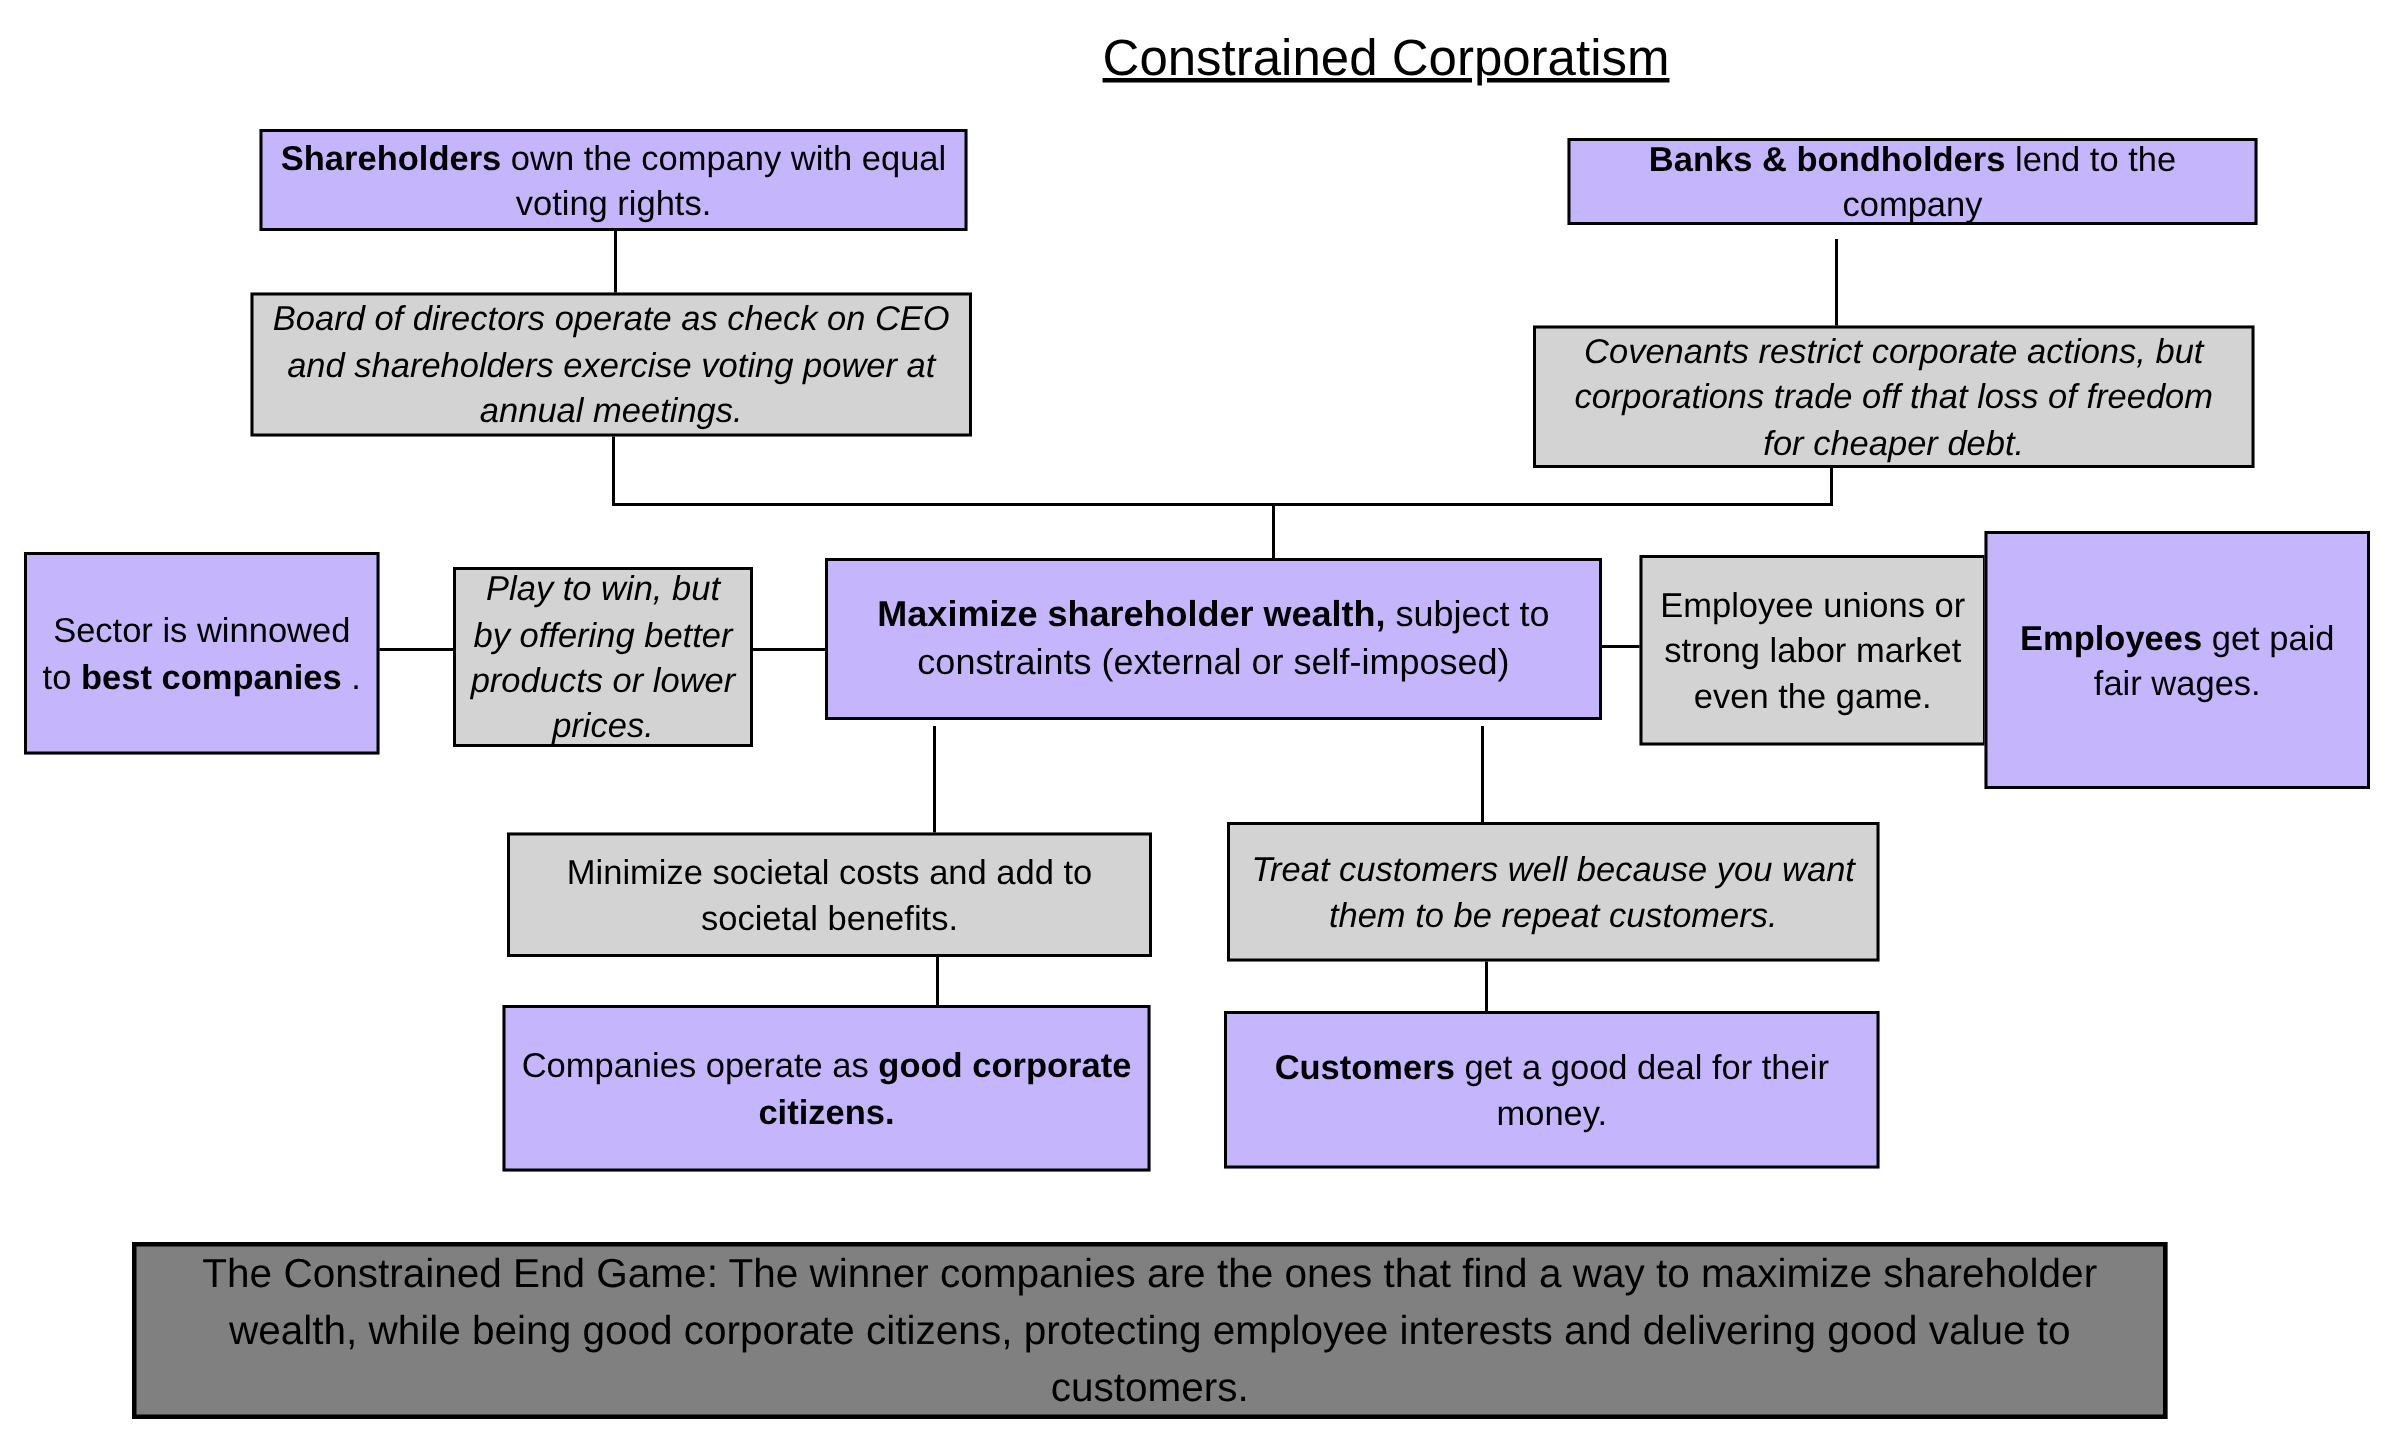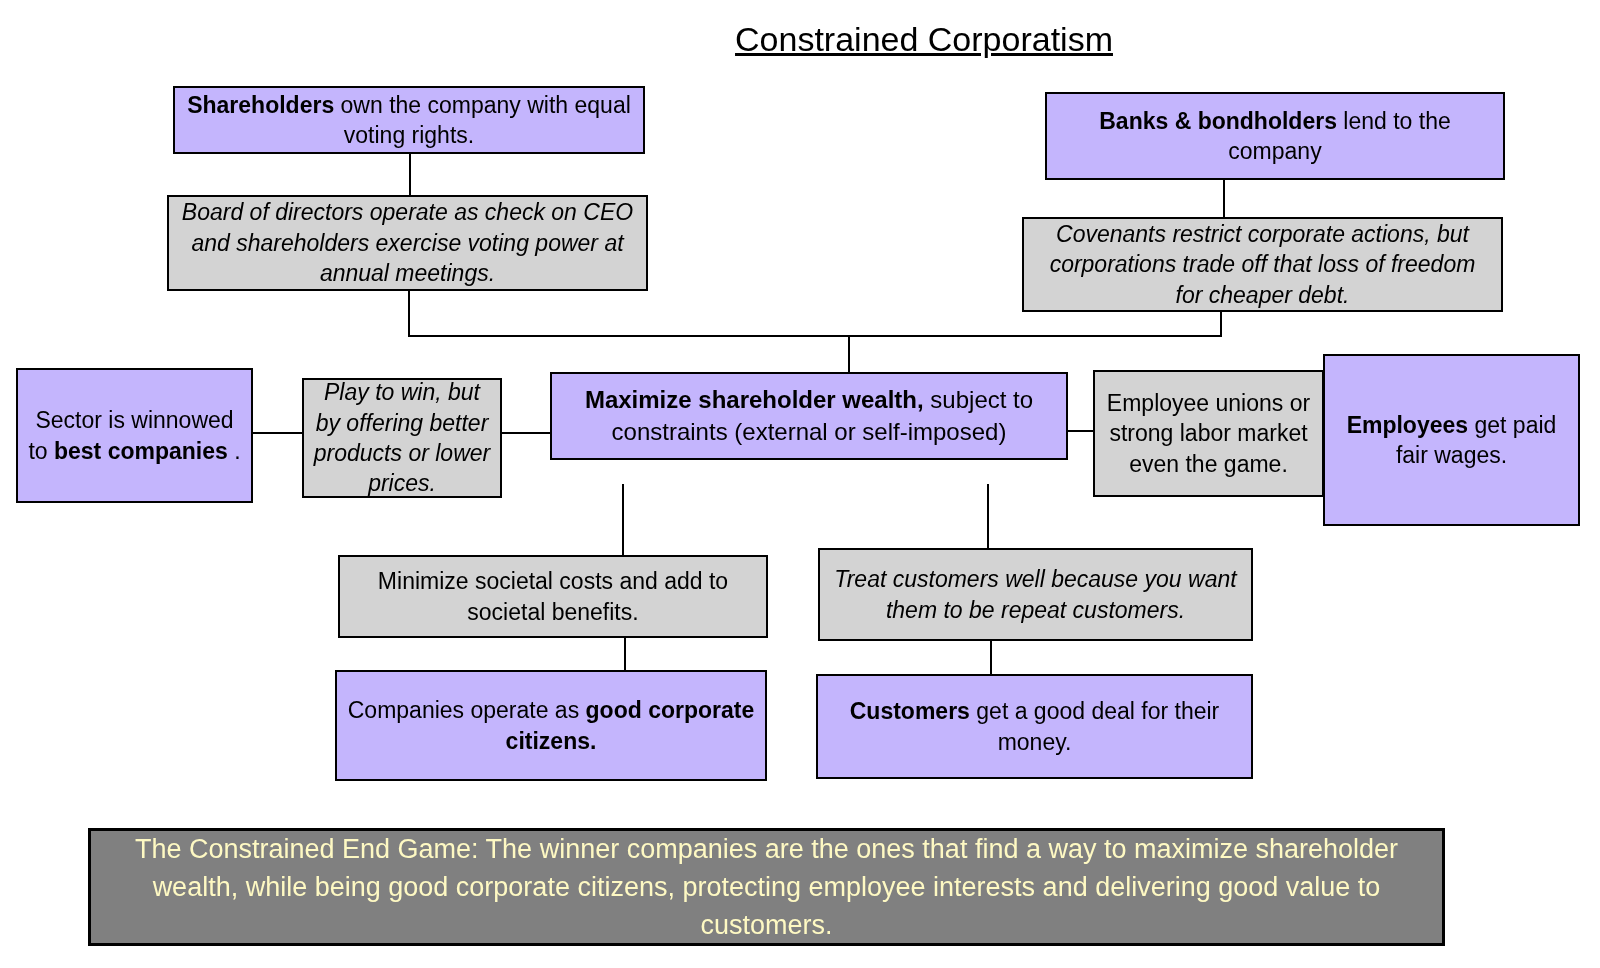--- a/index.html
+++ b/index.html
@@ -41,32 +41,32 @@
     justify-content: center;
     text-align: center;
     font-size: 23px;
     line-height: 1.32;
     padding: 4px 10px;
   }
   .gray   { background: #d3d3d3; }
   .italic { font-style: italic; }
   .dark {
     background: #808080;
-    color: #fef9c3;
+    color: #000000;
     font-size: 27px;
     line-height: 1.42;
     border: 3px solid #000000;
   }
   .box-shareholders { left: 173px; top: 86px;  width: 472px; height: 68px; }
-  .box-banks        { left: 1045px;top: 92px;  width: 460px; height: 88px; }
+  .box-banks        { left: 1045px;top: 92px;  width: 460px; height: 58px; }
   .box-board        { left: 167px; top: 195px; width: 481px; height: 96px; }
   .box-covenants    { left: 1022px;top: 217px; width: 481px; height: 95px; }
   .box-sector       { left: 16px;  top: 368px; width: 237px; height: 135px; }
   .box-play         { left: 302px; top: 378px; width: 200px; height: 120px; padding: 4px 6px; }
-  .box-maximize     { left: 550px; top: 372px; width: 518px; height: 88px; font-size: 24px; }
+  .box-maximize     { left: 550px; top: 372px; width: 518px; height: 108px; font-size: 24px; }
   .box-unions       { left: 1093px;top: 370px; width: 231px; height: 127px; padding: 4px 6px; }
   .box-employees    { left: 1323px;top: 354px; width: 257px; height: 172px; }
   .box-minimize     { left: 338px; top: 555px; width: 430px; height: 83px; }
   .box-treat        { left: 818px; top: 548px; width: 435px; height: 93px; }
   .box-companies    { left: 335px; top: 670px; width: 432px; height: 111px; }
   .box-customers    { left: 816px; top: 674px; width: 437px; height: 105px; }
   .box-endgame      { left: 88px;  top: 828px; width: 1357px; height: 118px; }
 </style>
 </head>
 <body>

